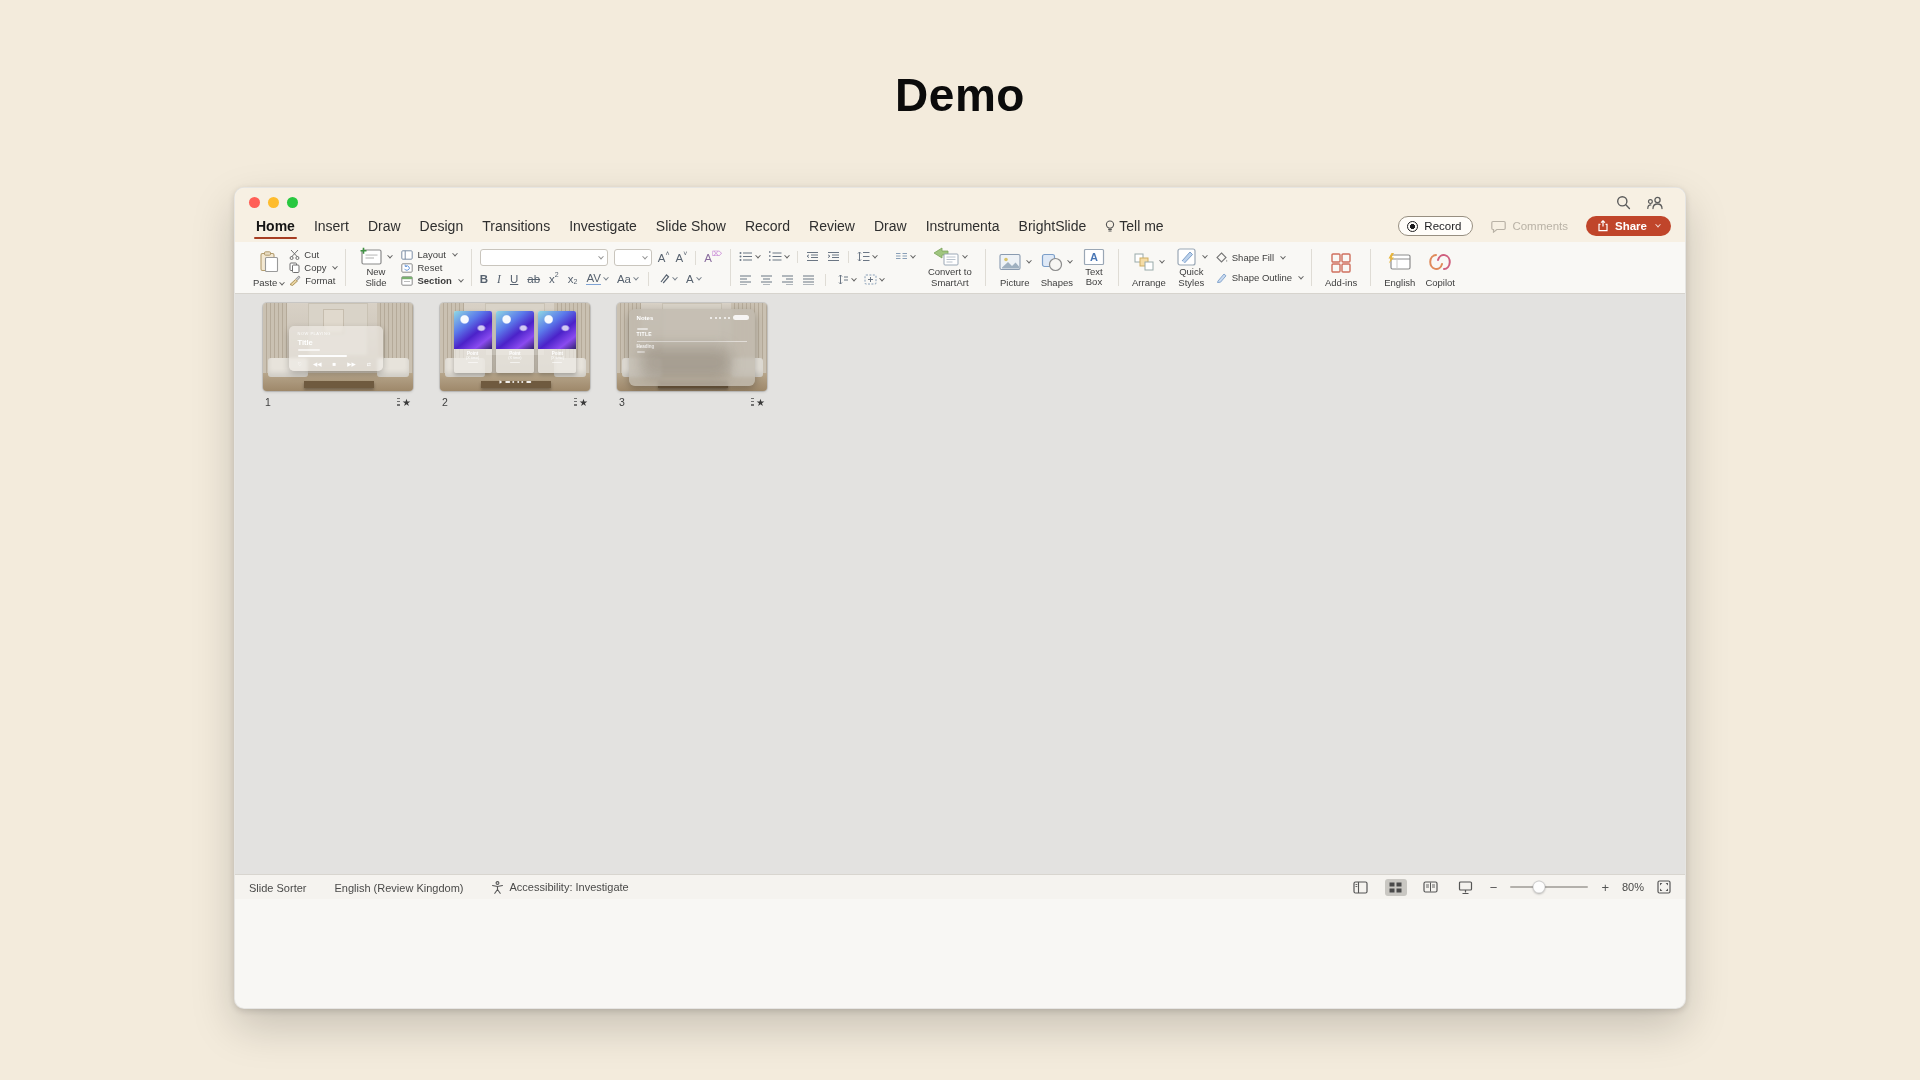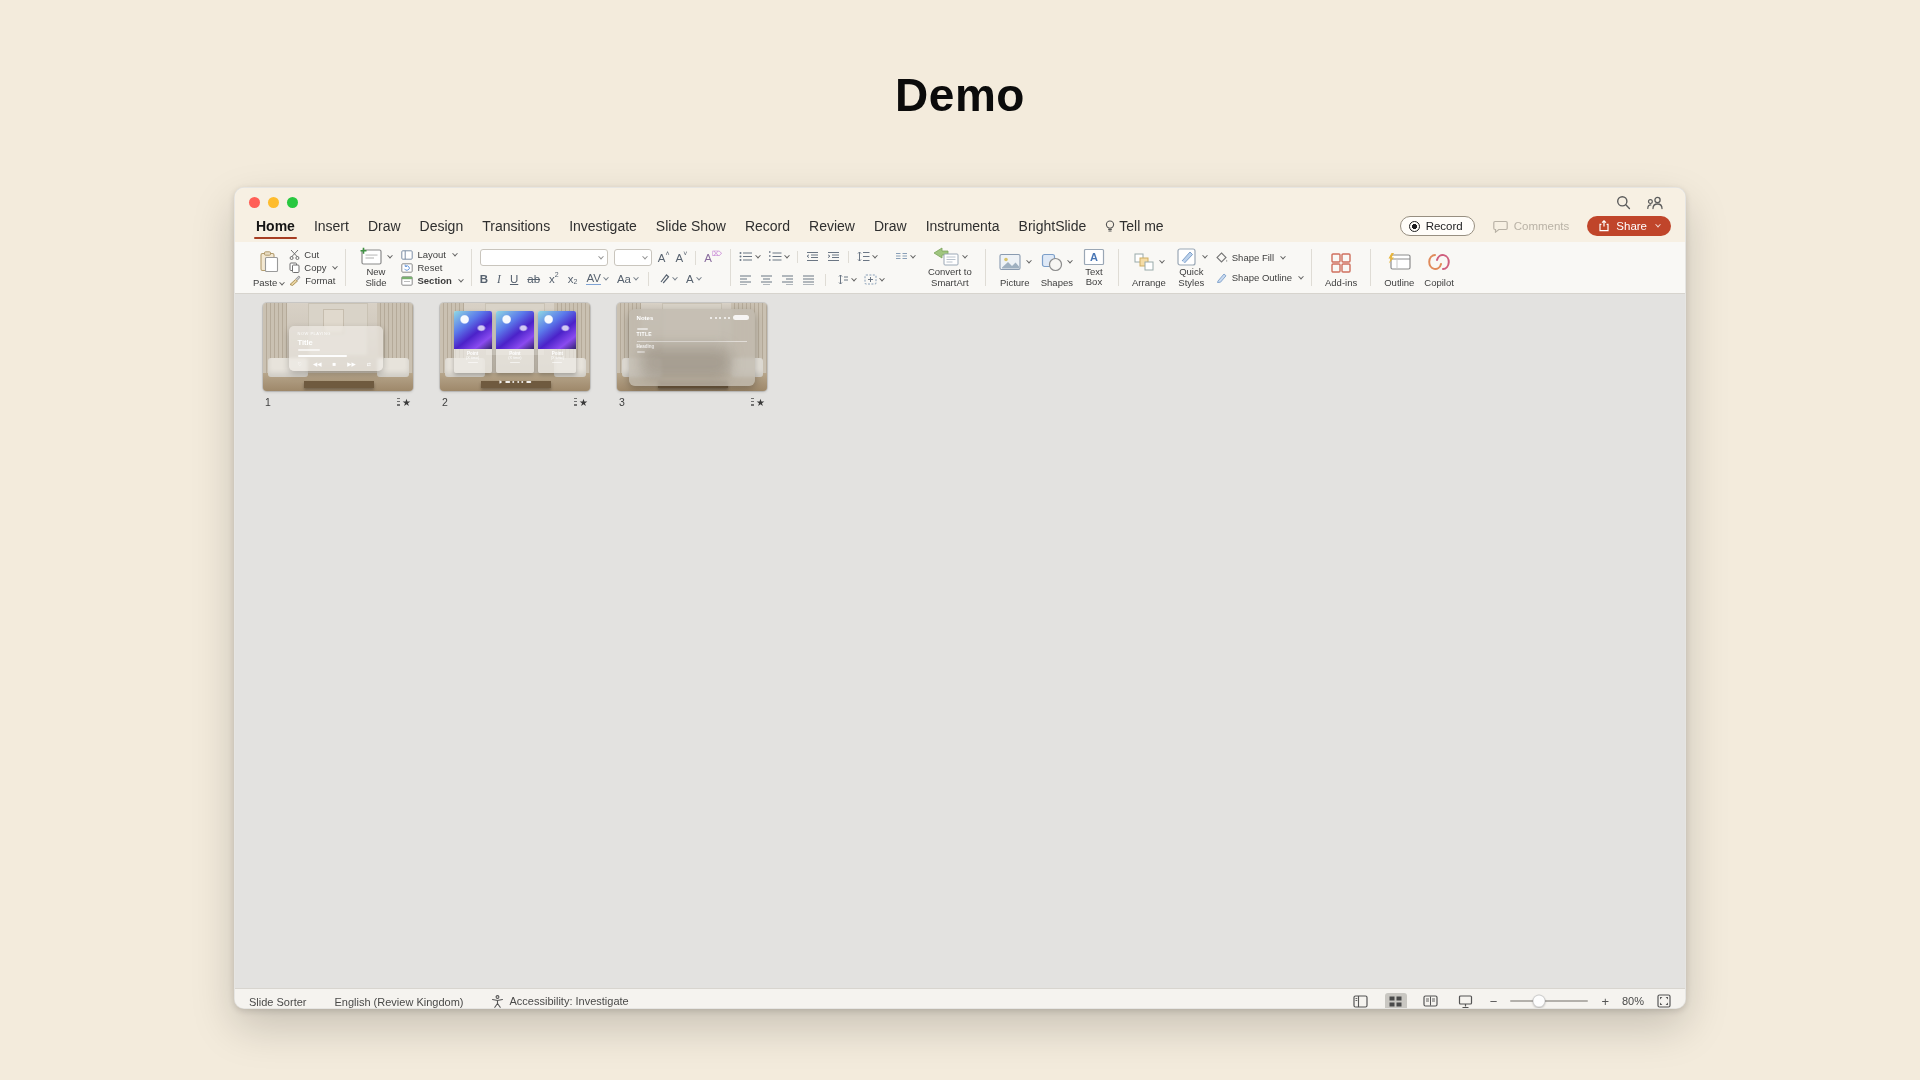--- a/index.html
+++ b/index.html
@@ -25,21 +25,21 @@
   .tab { font-size:14px; color:#2f2f2f; padding-bottom:8px; position:relative; cursor:default; display:flex; align-items:center; gap:4px; }
   .tab.active { font-weight:700; color:#151515; }
   .tab.active::after { content:""; position:absolute; left:-2px; right:-2px; bottom:3px; height:2.5px; border-radius:2px; background:#a63d22; }
   .hdr-actions { position:absolute; right:14px; bottom:6px; display:flex; gap:12px; align-items:center; }
   .btn-record { display:flex; align-items:center; gap:6px; background:#fffdf9; border:1px solid #978f81;
     border-radius:13px; padding:3px 11px 3px 8px; font-size:11.5px; color:#1d1d1f; }
   .rec-dot { width:11px; height:11px; border:1.6px solid #1d1d1f; border-radius:50%;
     background:radial-gradient(circle,#1d1d1f 0 2.4px,transparent 2.8px); }
   .btn-comments { display:flex; align-items:center; gap:6px; font-size:11.5px; color:#b9b2a6; padding:3px 6px; }
   .btn-share { display:flex; align-items:center; gap:6px; background:#c0452a; border-radius:13px;
-    padding:4px 11px; font-size:11.5px; color:#fff; font-weight:400; }
+    padding:4px 11px; font-size:11.5px; color:#fff; font-weight:700; }
   .cv { display:inline-block; width:4px; height:4px; border-right:1.2px solid currentColor; border-bottom:1.2px solid currentColor;
     transform:rotate(45deg) translate(-1px,-1px); margin-left:3px; opacity:.8; flex:none; }
 
   
   .ribbon { height:52px; background:#f9f8f5; border-bottom:1px solid #d7d4ce;
     display:flex; align-items:stretch; padding:0 4px 0 8px; color:#3f3f3f; }
   .rdiv { width:1px; background:#dfdcd5; margin:7px 3px; flex:none; }
   .rgroup { display:flex; align-items:stretch; padding:3px 5px; flex:none; }
   .rbig { display:flex; flex-direction:column; align-items:center; justify-content:space-between;
     padding:2px 5px; font-size:9.5px; line-height:1.1; text-align:center; color:#3d3d3d; }
@@ -50,21 +50,21 @@
     align-items:center; justify-content:flex-end; padding:0 4px; color:#777; }
   .fontrow { display:flex; align-items:center; gap:6px; height:22px; }
   .fbtn { font-size:11.5px; color:#57626f; display:flex; align-items:center; }
   .fbtn.b { font-weight:700; } .fbtn.i { font-style:italic; font-family:"Liberation Serif",serif; }
   .fbtn.u { text-decoration:underline; } .fbtn.s { text-decoration:line-through; }
   .sup-mark { font-size:7px; transform:translateY(-4px); display:inline-block; }
   .sub-mark { font-size:7px; transform:translateY(3px); display:inline-block; }
   .lab2 { font-size:9.5px; line-height:1.12; text-align:center; color:#3d3d3d; }
 
   
-  .content { height:694px; background:#e3e2e0; position:relative; }
+  .content { height:580px; background:#e3e2e0; position:relative; }
   .slide-row { position:absolute; left:28px; top:9px; display:flex; gap:27px; }
   .slide-cell { width:150px; }
   .slide { width:150px; height:88px; border-radius:4px; overflow:hidden; position:relative;
     background:#cfc8bc; box-shadow:0 0 0 1px rgba(0,0,0,.10), 0 1px 3px rgba(0,0,0,.15); }
   .slide * { position:absolute; }
   .wall { inset:0; background:linear-gradient(180deg,#d8d1c6,#c8c0b3 68%,#beb4a5 100%); }
   .slatsR { right:0; top:0; width:24%; height:80%; background:repeating-linear-gradient(90deg,#cac1b2 0 3px,#b5aa99 3px 4px); }
   .slatsL { left:0; top:0; width:16%; height:80%; background:repeating-linear-gradient(90deg,#cac1b2 0 3px,#b5aa99 3px 4px); }
   .fire { left:30%; top:0; width:40%; height:60%; background:#d9d3c8; box-shadow:inset 0 0 0 1px #c9c2b4; }
   .floor { left:0; right:0; bottom:0; height:20%; background:linear-gradient(180deg,#b7a68c,#9e886a); }
@@ -608,21 +608,21 @@
     <div class="rgroup">
       <div class="rbig">
         <span class="ric">
           <svg width="25" height="20" viewBox="0 0 25 20">
               <rect x="4" y="3" width="19" height="14" rx="1.5" fill="#fff" stroke="#8c8c8c" stroke-width="1.2"></rect>
               <line x1="4" y1="7" x2="23" y2="7" stroke="#8c8c8c" stroke-width="1"></line>
               <line x1="10" y1="7" x2="10" y2="17" stroke="#c9c9c9" stroke-width="1"></line>
               <path d="M4.5 1 L1.5 6.5 H3.8 L1.8 11.5 L7 5.5 H4.6 L7 1 Z" fill="#e8b63d"></path>
             </svg>
         </span>
-        <span>Outline</span>
+        <span>English</span>
       </div>
       <div class="rbig">
         <span class="ric">
           <svg width="22" height="20" viewBox="0 0 22 20">
               <path d="M7 3 a6 7 0 1 0 6 9" fill="none" stroke="#e08a5a" stroke-width="2" stroke-linecap="round"></path>
               <path d="M15 17 a6 7 0 1 0 -6 -9" fill="none" stroke="#cf5f7e" stroke-width="2" stroke-linecap="round"></path>
             </svg>
         </span>
         <span>Copilot</span>
       </div>

